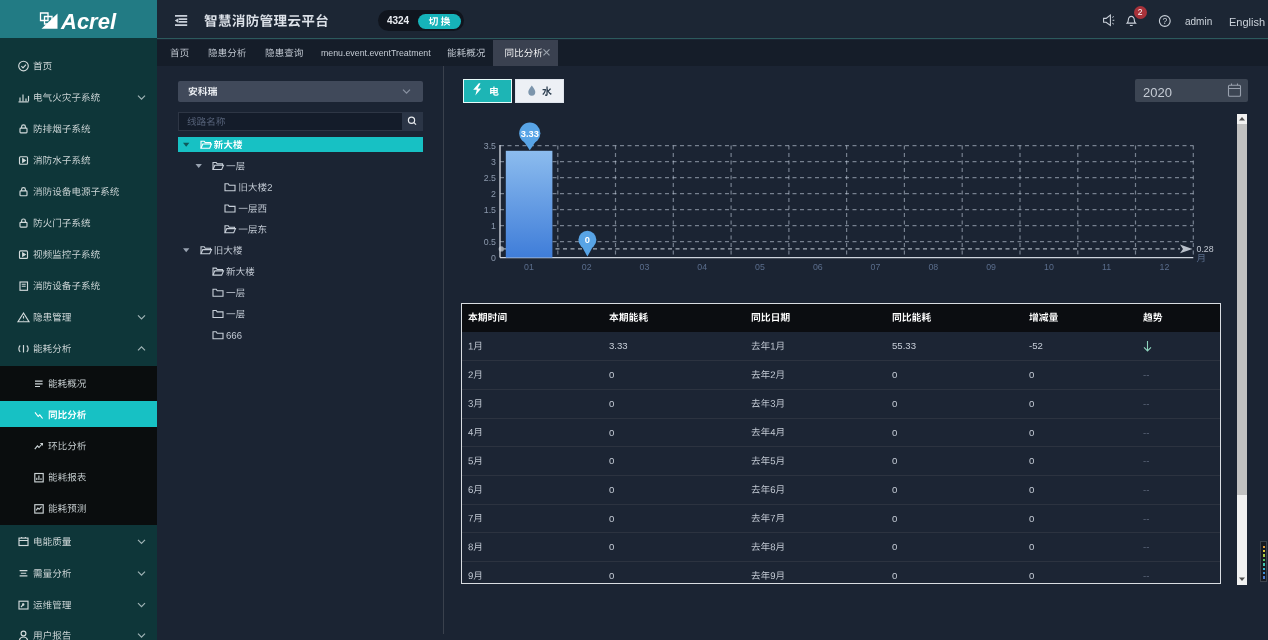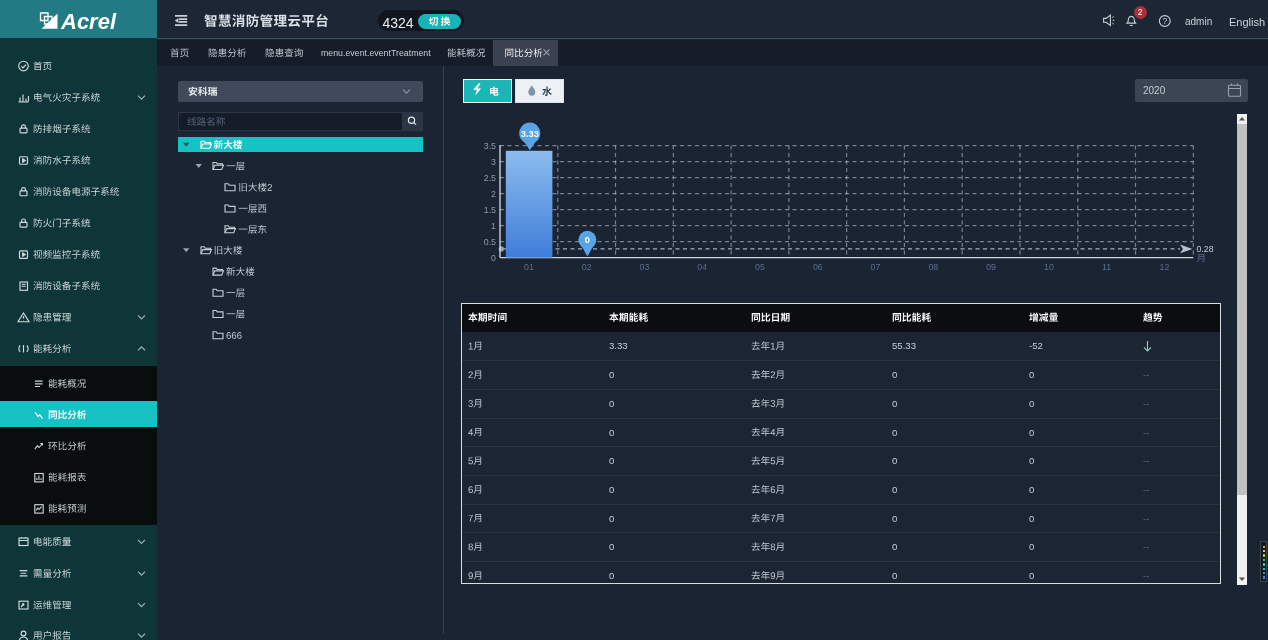--- a/index.html
+++ b/index.html
@@ -6,33 +6,33 @@
 </style></head><body>
 <div class="abs" style="left:0;top:0;width:157px;height:640px;background:#0e3639"></div>
 <div class="abs" style="left:0;top:0;width:157px;height:38px;background:#227b84"></div>
 <div class="abs" style="left:0;top:366px;width:157px;height:159px;background:#0a0d0e"></div>
 <div class="abs" style="left:0;top:401px;width:157px;height:26px;background:#17c1c4"></div>
 <div class="abs" style="left:157px;top:0;width:1111px;height:39px;background:#1c2634;border-bottom:1px solid #2c5a5d"></div>
 <div class="abs" style="left:157px;top:40px;width:1111px;height:26px;background:#151d29"></div>
 <div class="abs" style="left:493px;top:40px;width:65px;height:26px;background:#3a4150"></div>
 <div class="abs" style="left:378px;top:10px;width:86px;height:21px;background:#10151e;border-radius:11px"></div>
 <div class="abs" style="left:418px;top:13.5px;width:43px;height:15px;background:#16b3b9;border-radius:8px"></div>
-<div class="abs" style="left:381px;top:14.5px;width:34px;font-size:14px;font-weight:normal;color:#e8ebf0;text-align:center">4324</div>
+<div class="abs" style="left:381px;top:14.5px;width:34px;font-size:10px;font-weight:bold;color:#e8ebf0;text-align:center">4324</div>
 <div class="abs" style="left:1185px;top:16px;font-size:10px;color:#ccd3db">admin</div>
 <div class="abs" style="left:1229px;top:16px;font-size:11px;color:#ccd3db">English</div>
 <div class="abs" style="left:1133.5px;top:6px;width:13px;height:13px;background:#a8323a;border-radius:7px;color:#fff;font-size:8.5px;text-align:center;line-height:13px">2</div>
 <div class="abs" style="left:443px;top:66px;width:1px;height:568px;background:#3a414d"></div>
 <div class="abs" style="left:178px;top:81px;width:245px;height:21px;background:#40495a;border-radius:2px"></div>
 <div class="abs" style="left:178px;top:112px;width:245px;height:19px;background:#141c2a;border:1px solid #2e3645"></div>
 <div class="abs" style="left:402px;top:112px;width:21px;height:19px;background:#2b3546"></div>
 <div class="abs" style="left:178px;top:137px;width:245px;height:15px;background:#17c1c4"></div>
 <div class="abs" style="left:463px;top:79px;width:48.5px;height:24px;background:#1db5b5;border:1px solid #e8fbfa"></div>
 <div class="abs" style="left:514.5px;top:79px;width:49.5px;height:24px;background:#edf0f5;border:1px solid #dfe4ec"></div>
 <div class="abs" style="left:1135px;top:79px;width:113px;height:23px;background:#3c4553;border-radius:2px"></div>
-<div class="abs" style="left:1143px;top:85px;font-size:10px;color:#c6ccd5">2020</div>
+<div class="abs" style="left:1143px;top:85px;font-size:13px;color:#c6ccd5">2020</div>
 <div class="abs" style="left:461px;top:303px;width:760px;height:281px;border:1px solid #d9dde2;background:#1c2534;overflow:hidden"></div>
 <div class="abs" style="left:462px;top:304px;width:758px;height:27.5px;background:#0b0d11"></div>
 <div class="abs" style="left:462px;top:360.2px;width:758px;height:1px;background:#2c3340"></div>
 <div class="abs" style="left:462px;top:388.9px;width:758px;height:1px;background:#2c3340"></div>
 <div class="abs" style="left:462px;top:417.6px;width:758px;height:1px;background:#2c3340"></div>
 <div class="abs" style="left:462px;top:446.3px;width:758px;height:1px;background:#2c3340"></div>
 <div class="abs" style="left:462px;top:475.0px;width:758px;height:1px;background:#2c3340"></div>
 <div class="abs" style="left:462px;top:503.7px;width:758px;height:1px;background:#2c3340"></div>
 <div class="abs" style="left:462px;top:532.4px;width:758px;height:1px;background:#2c3340"></div>
 <div class="abs" style="left:462px;top:561.1px;width:758px;height:1px;background:#2c3340"></div>

